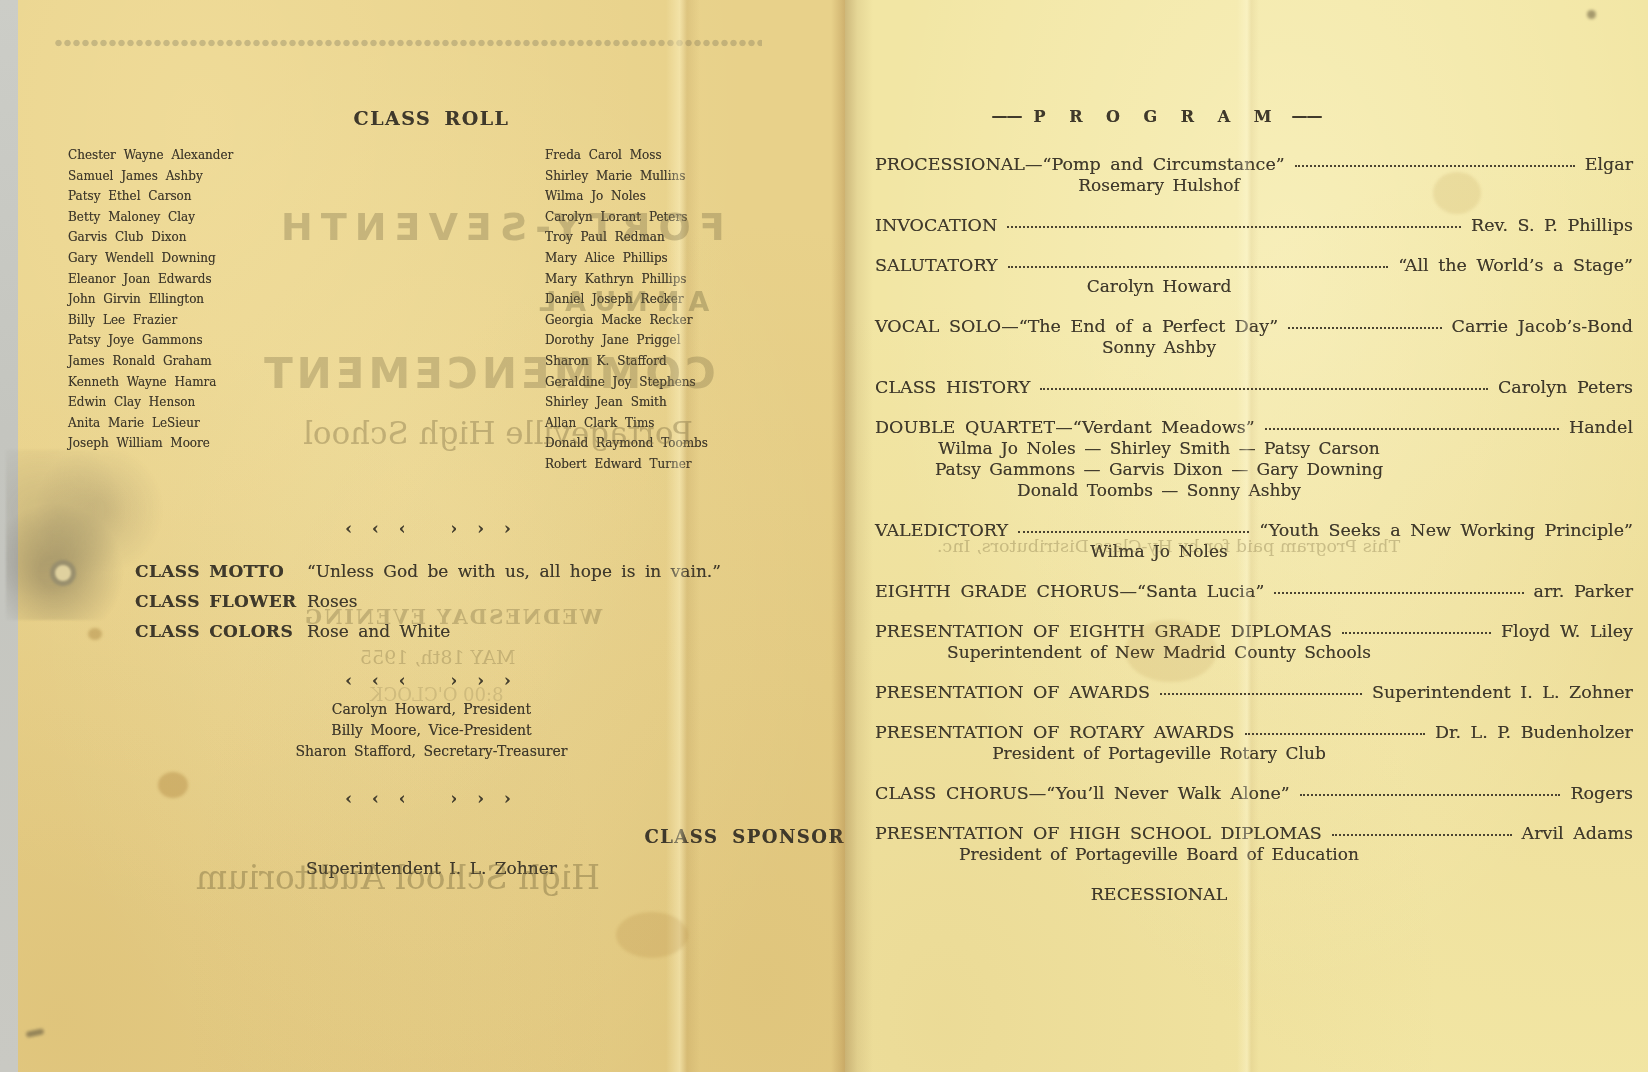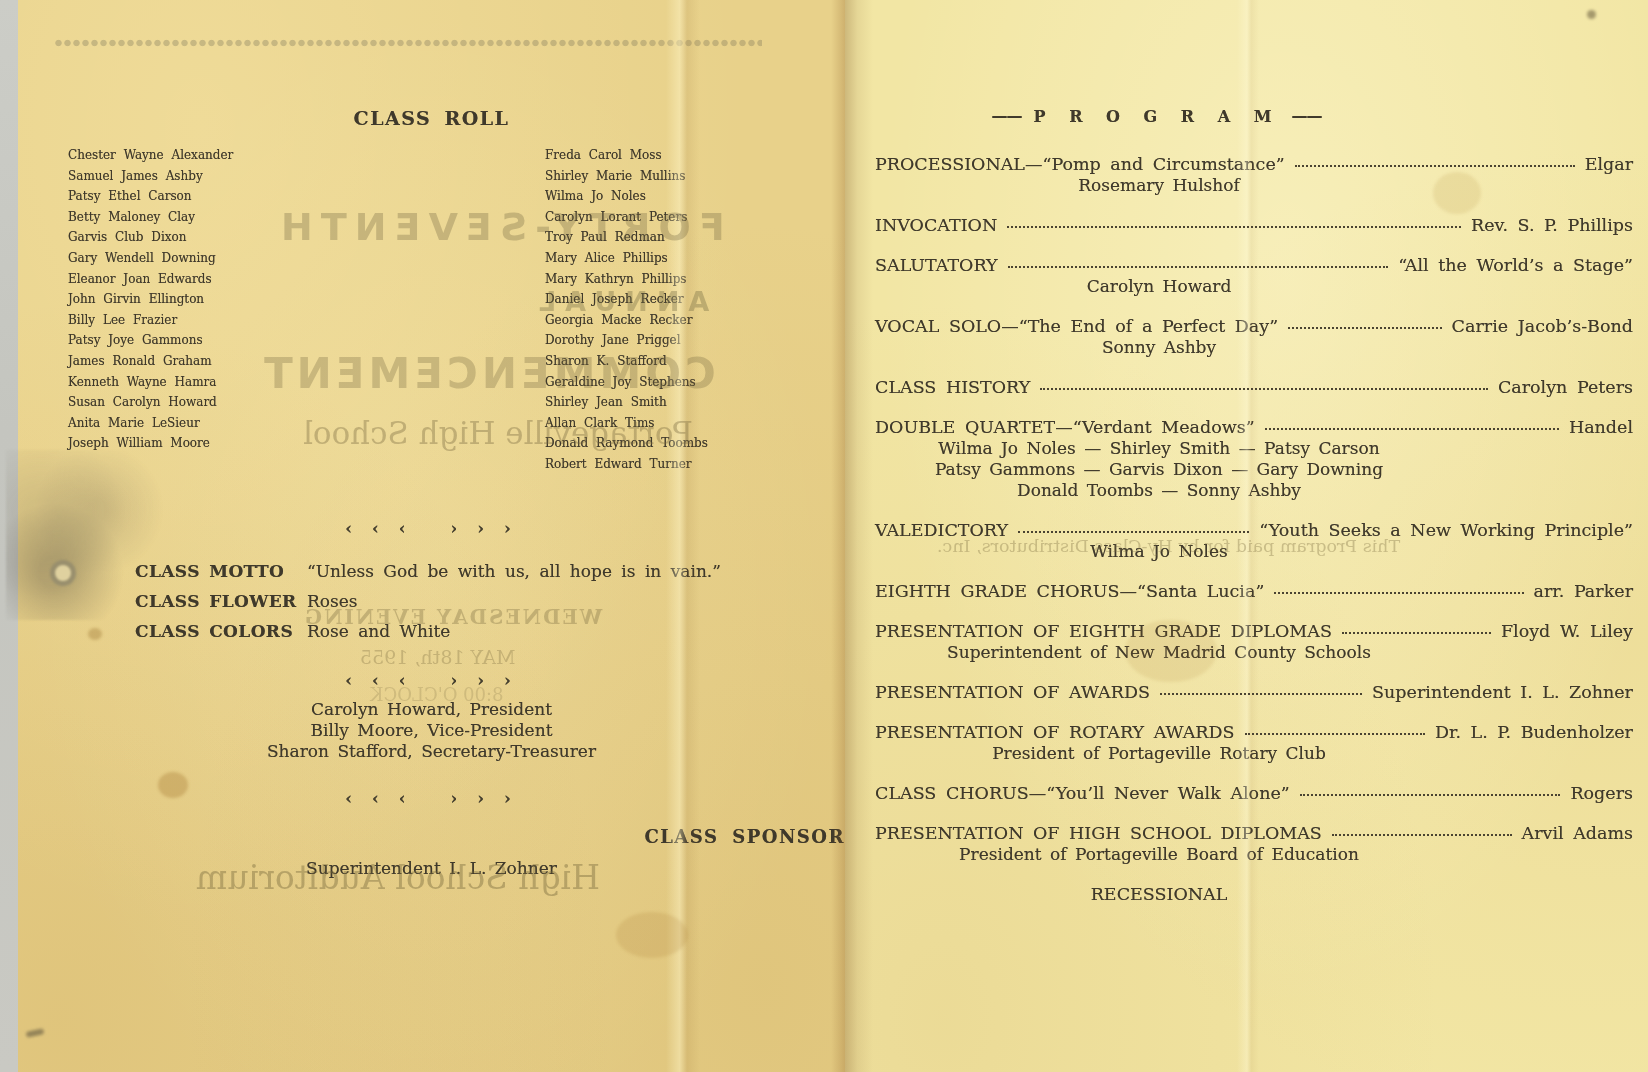--- a/index.html
+++ b/index.html
@@ -83,21 +83,21 @@
   .divider .divgap { display:inline-block; width:38px; }
   .d1 { margin-top:40px; } .d2 { margin-top:24px; } .d3 { margin-top:26px; }
   .attrs { margin:17px 0 0 117px; }
   .attr-row { display:flex; line-height:30px; font-size:17px; }
   .attr-label { width:172px; font-weight:bold; letter-spacing:.4px; word-spacing:3px; }
   .attr-value { word-spacing:4px; }
   .pl-h { margin:14px 0 0; text-align:center; font-size:18px; font-weight:bold;
     letter-spacing:1.5px; word-spacing:6px; line-height:24px; }
   .pl-h.sponsor-h { margin-top:16px;text-align:right; }
   .officers { margin-top:8px; text-align:center; }
-  .officers div { line-height:21px; font-size:17px; word-spacing:3px; }
+  .officers div { line-height:21px; font-size:14px; word-spacing:3px; }
   .sponsor-line { margin-top:9px; text-align:center; line-height:21px; font-size:17px; word-spacing:3px; }
 
   
   .prog-title { margin:104px 0 0; text-align:center; transform:translateX(-90px);
     font-size:16px; font-weight:bold; letter-spacing:2px; word-spacing:2px; line-height:26px; }
   .prog-title .dash { margin:0 12px; letter-spacing:-1px; }
   .prog-title .ptxt { letter-spacing:8px; }
   #program-list { margin:24px 15px 0 30px; }
   .prog-group { margin-bottom:19px; }
   .prog-row { display:flex; align-items:baseline; font-size:17.5px; line-height:21px; word-spacing:4px; }
@@ -145,21 +145,21 @@
           <li>Patsy Ethel Carson</li>
           <li>Betty Maloney Clay</li>
           <li>Garvis Club Dixon</li>
           <li>Gary Wendell Downing</li>
           <li>Eleanor Joan Edwards</li>
           <li>John Girvin Ellington</li>
           <li>Billy Lee Frazier</li>
           <li>Patsy Joye Gammons</li>
           <li>James Ronald Graham</li>
           <li>Kenneth Wayne Hamra</li>
-          <li>Susan Carolyn Howard</li>
+          <li>Edwin Clay Henson</li>
           <li>Anita Marie LeSieur</li>
           <li>Joseph William Moore</li>
         </ul>
       <ul id="roll2" class="roll-col">
           <li>Freda Carol Moss</li>
           <li>Shirley Marie Mullins</li>
           <li>Wilma Jo Noles</li>
           <li>Carolyn Lorant Peters</li>
           <li>Troy Paul Redman</li>
           <li>Mary Alice Phillips</li>

